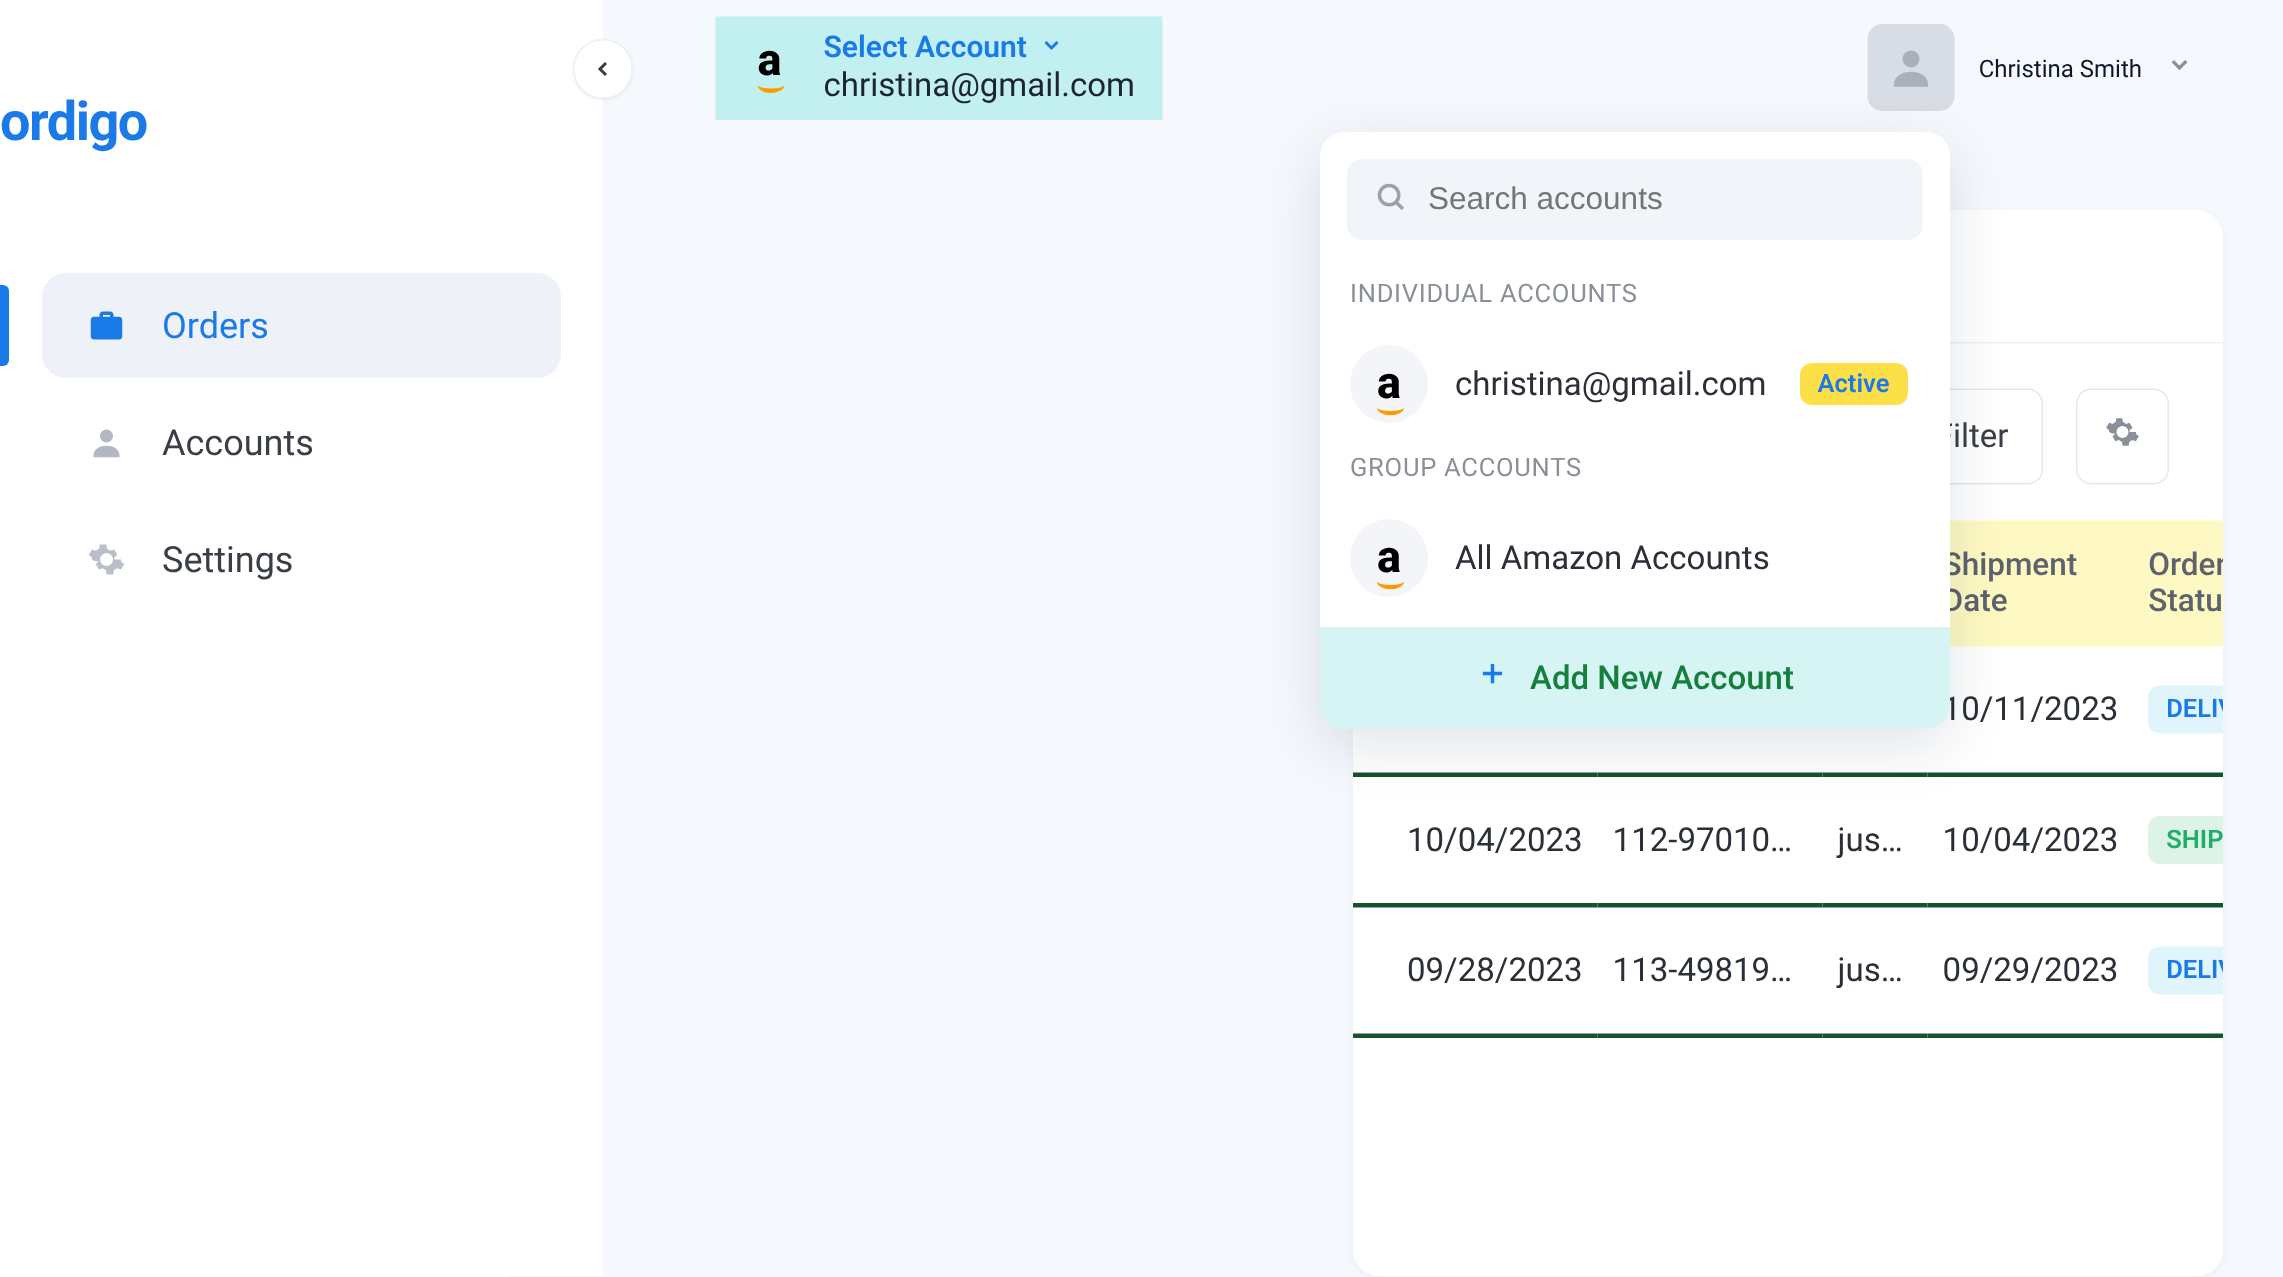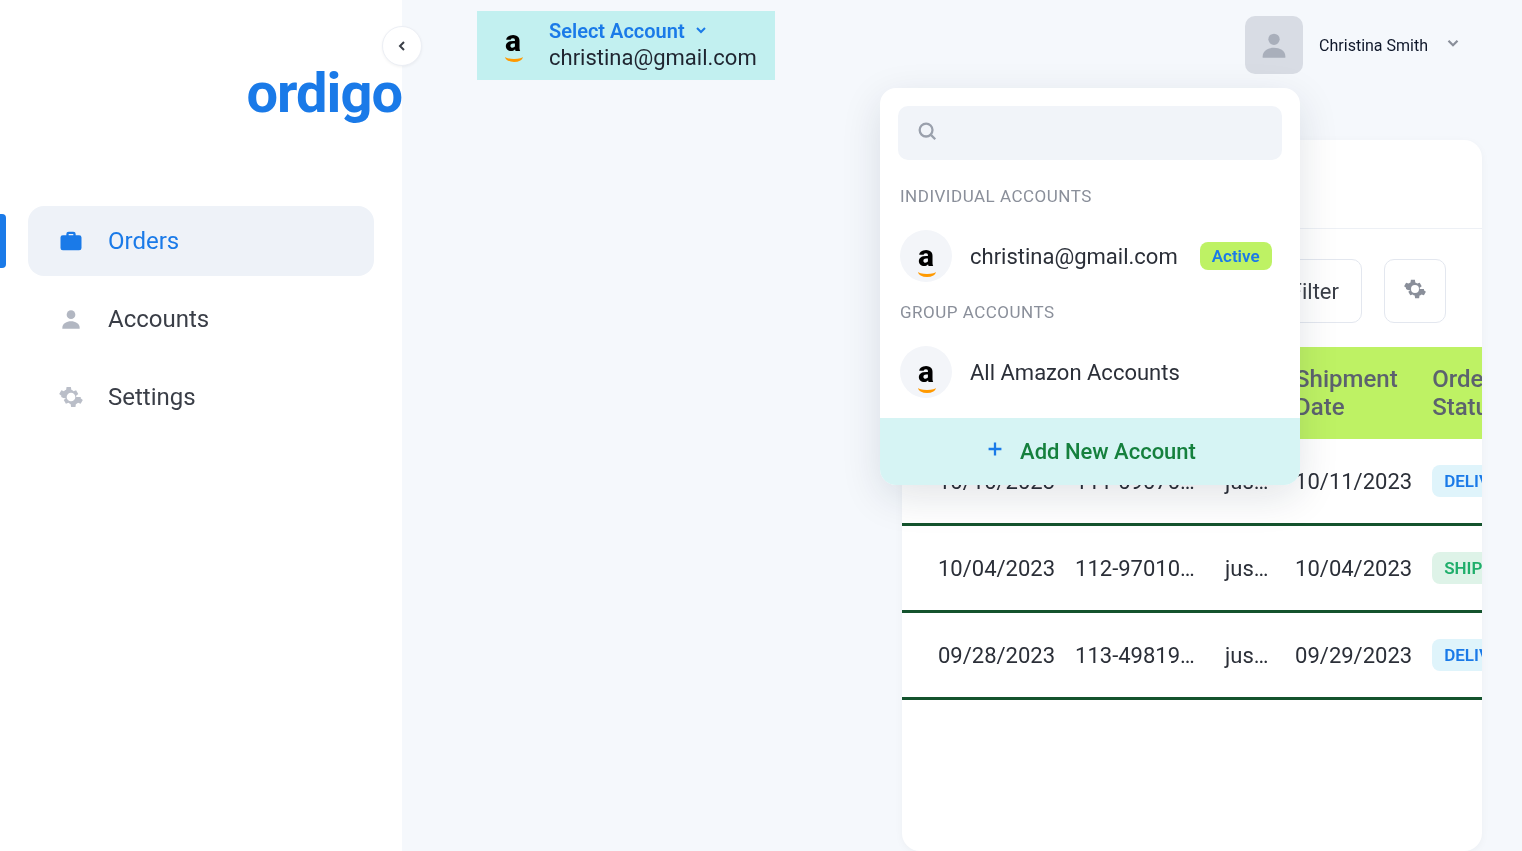--- a/index.html
+++ b/index.html
@@ -12,27 +12,25 @@
   position: relative;
 }
 .app { display: flex; height: 100%; }
 .sidebar {
   width: 402px;
   background: #fff;
   padding-top: 60px;
   position: relative;
 }
 .logo {
-  font-size: 56px;
+  font-size: 36px;
   font-weight: 700;
   color: #1a7ae8;
   letter-spacing: -1px;
-  padding-left: 92px;
   margin-bottom: 80px;
-  text-align: right;
 }
 .nav { padding: 0 28px 0 28px; }
 .nav-item {
   display: flex;
   align-items: center;
   gap: 22px;
   padding: 20px 28px;
   font-size: 24px;
   color: #3a3e47;
   border-radius: 16px;
@@ -135,21 +133,21 @@
 .tab { font-size:24px; color:#3a3e47; cursor:pointer; padding-bottom:6px; }
 .controls { display:flex; gap:22px; padding:30px 36px 24px 36px; align-items:center; justify-content:flex-end;}
 .btn {
   height:64px; border-radius:10px; border:1px solid #e3e7ef; background:#fff;
   display:flex; align-items:center; gap:12px; padding:0 22px; font-size:22px; color:#3a3e47; cursor:pointer;
 }
 .btn.icon-only{padding:0 18px;}
 .btn.primary{background:#1a7ae8;color:#fff;border-color:#1a7ae8;}
 .table{width:100%;border-collapse:collapse;}
 .table th{
-  text-align:left;font-weight:500;color:#5c626e;background:#bef264;font-size:24px;
+  text-align:left;font-weight:500;color:#5c626e;background:#fef9c3;font-size:21px;
   padding:18px 10px;
 }
 .table th:first-child{padding-left:36px;}
 .table td{
   padding:26px 10px;font-size:22px;color:#2b2f38;border-bottom:3px solid #14532d;
   white-space:nowrap; overflow:hidden; text-overflow:ellipsis;
 }
 .table td:first-child{padding-left:36px;}
 .status-badge{
   display:inline-block;background:#dff4fb;color:#1a7ae8;font-size:17px;font-weight:600;
@@ -170,21 +168,21 @@
   border:none;background:transparent;font-size:21px;color:#646a76;outline:none;flex:1;
 }
 .section-label{font-size:17px;letter-spacing:0.5px;color:#8a8f9a;padding:8px 20px 12px 20px;}
 .account-row{display:flex;align-items:center;gap:18px;padding:12px 20px;cursor:pointer;}
 .account-avatar{
   width:52px;height:52px;border-radius:50%;background:#f3f5f9;
   display:flex;align-items:center;justify-content:center;
 }
 .account-email{font-size:22px;color:#2b2f38;}
 .active-pill{
-  background:#bef264;color:#1a7ae8;font-size:17px;font-weight:600;
+  background:#fde047;color:#1a7ae8;font-size:17px;font-weight:600;
   padding:4px 12px;border-radius:8px;margin-left:4px;
 }
 .add-account{
   background:#d6f4f4;display:flex;align-items:center;justify-content:center;gap:14px;
   padding:20px;cursor:pointer;margin-top:8px;
 }
 .add-account span{color:#15803d;font-size:22px;font-weight:500;}
 .plus-icon{color:#1a7ae8;}
 .col-orderdate{width:140px;}
 .col-orderid{width:150px;max-width:150px;}
@@ -328,20 +326,21 @@
 
     <div class="dropdown">
       <div class="search-wrap">
         <div class="search-field">
           <span>
             <svg width="22" height="22" viewBox="0 0 24 24" fill="none" stroke="#9aa0ac" stroke-width="2.5">
                 <circle cx="11" cy="11" r="7"></circle>
                 <line x1="21" y1="21" x2="16.5" y2="16.5"></line>
               </svg>
           </span>
+          <input type="text" placeholder="Search accounts" style="">
         </div>
       </div>
       <div class="section-label">INDIVIDUAL ACCOUNTS</div>
       <div class="account-row">
         <div class="account-avatar">
             <span class="amazon-glyph">a</span>
           </div>
         <span class="account-email">christina@gmail.com</span>
         <span class="active-pill">Active</span>
       </div>

